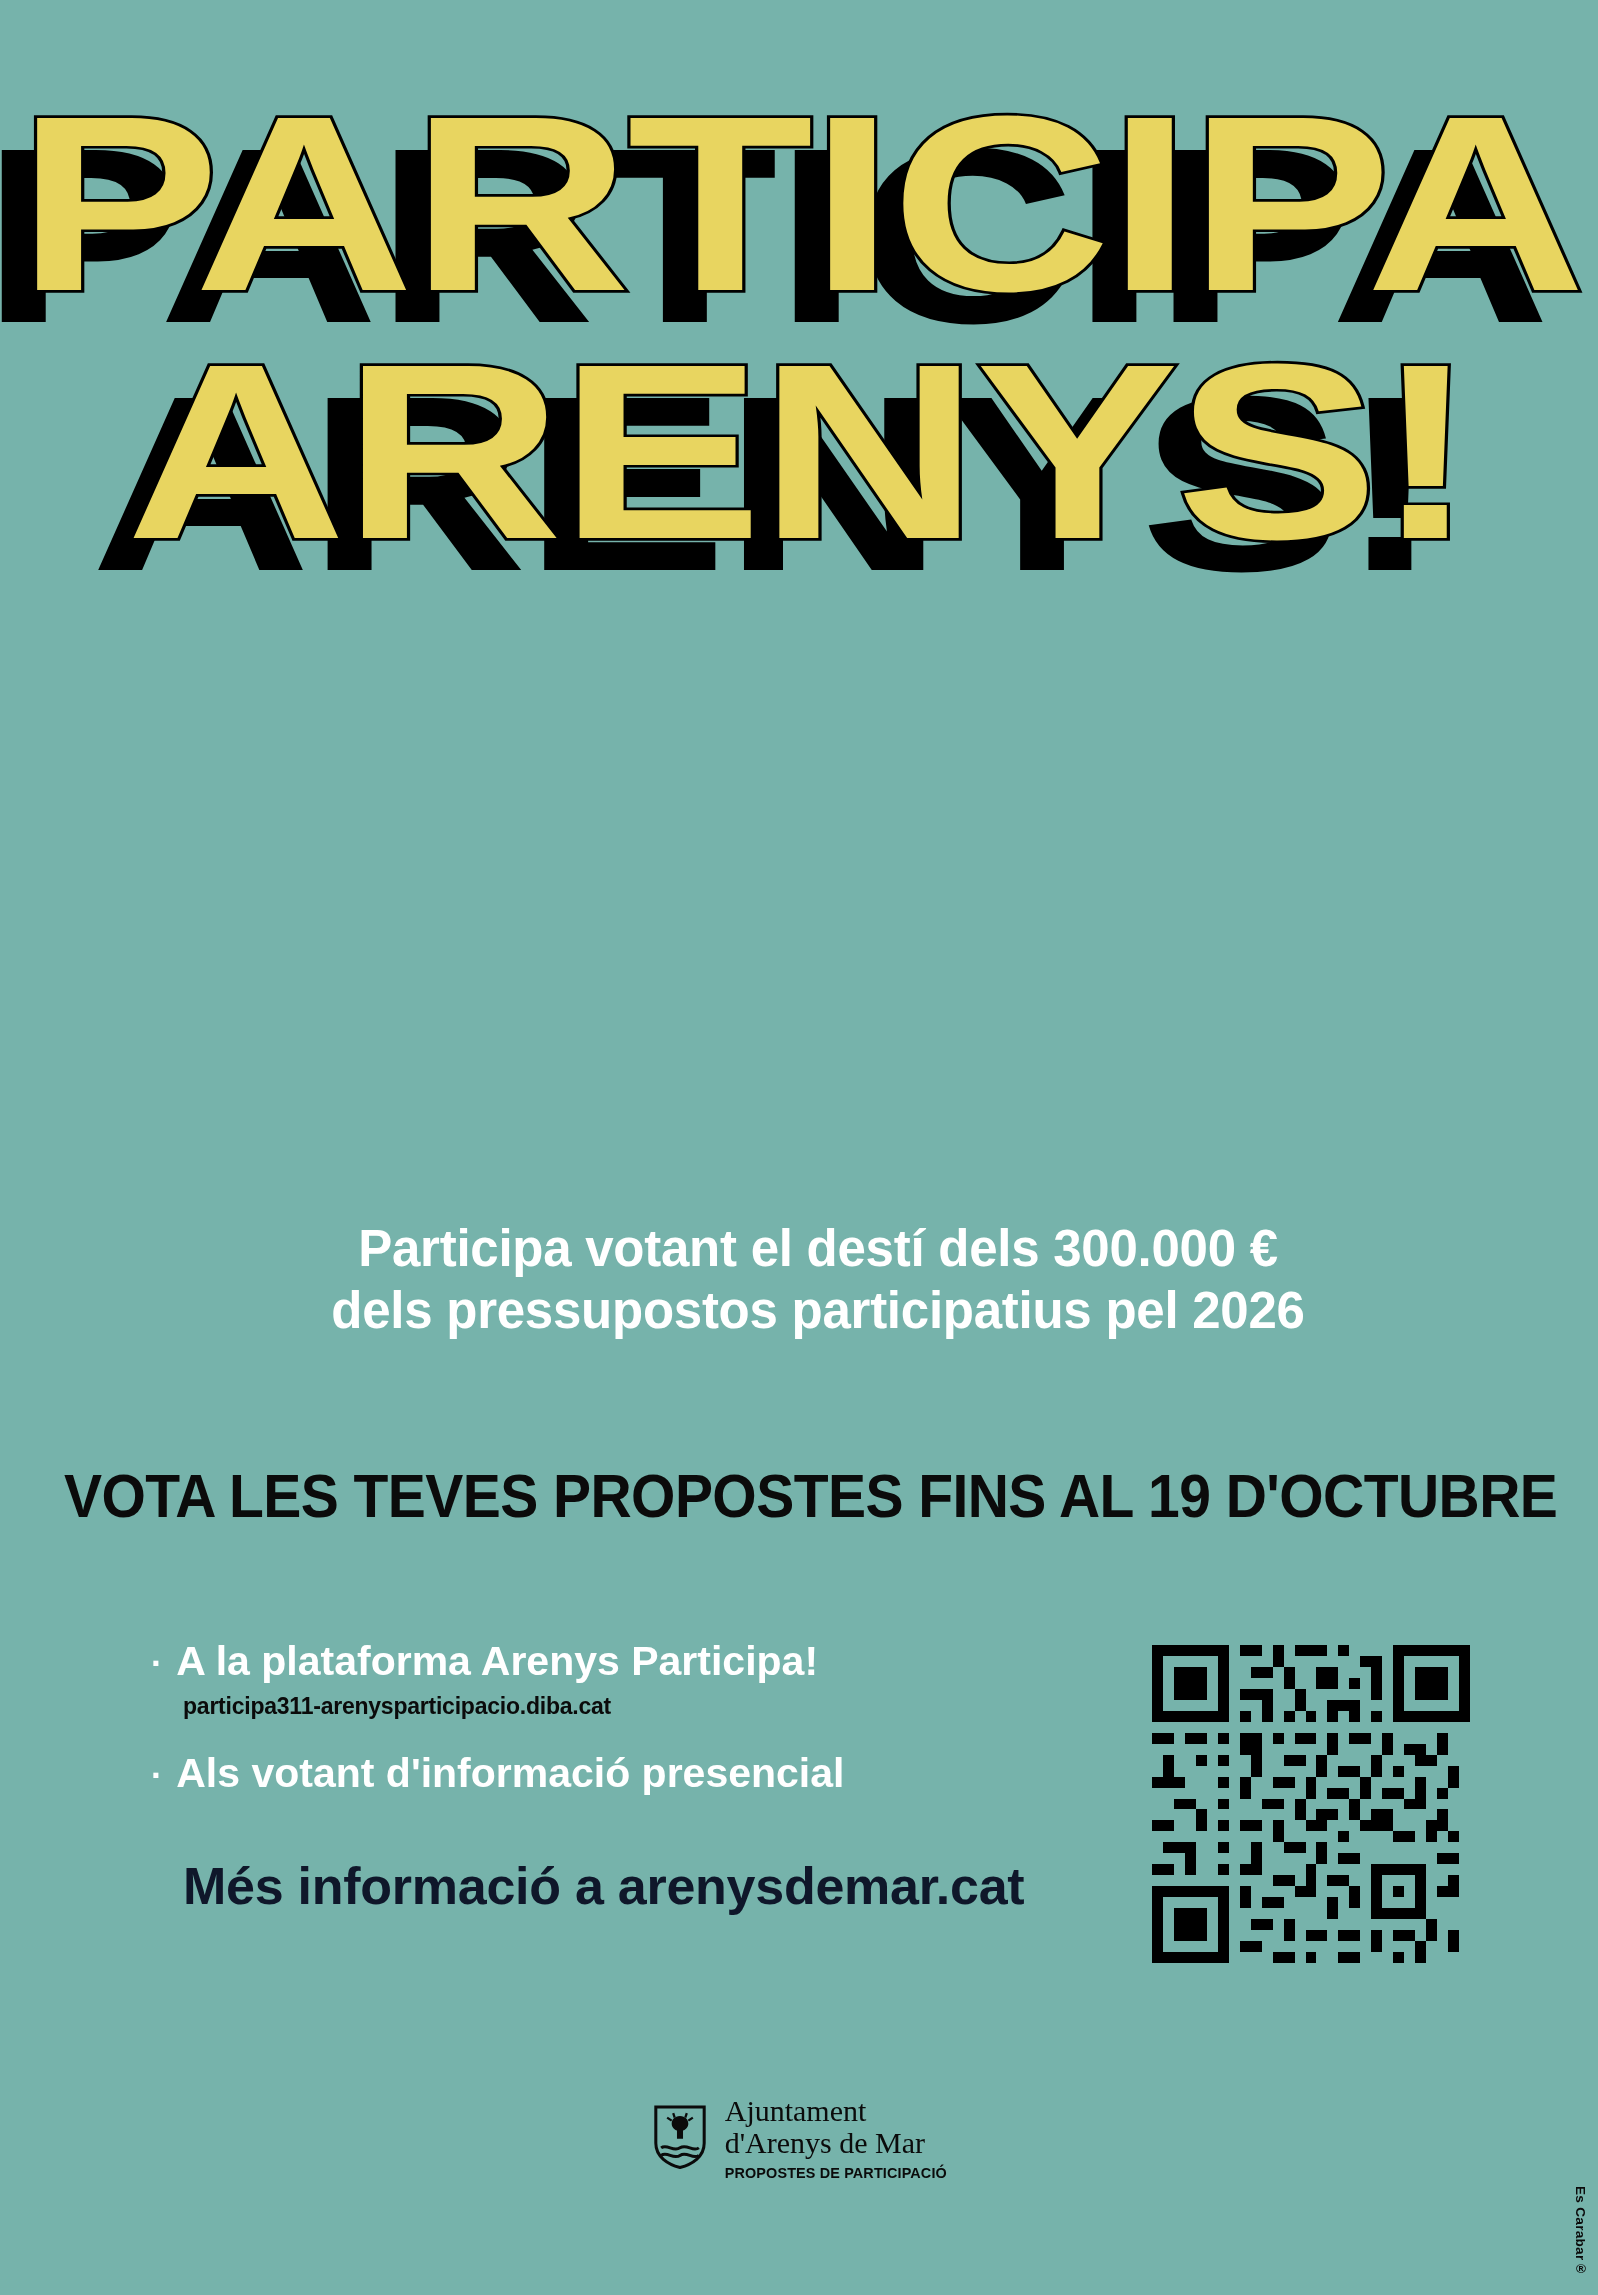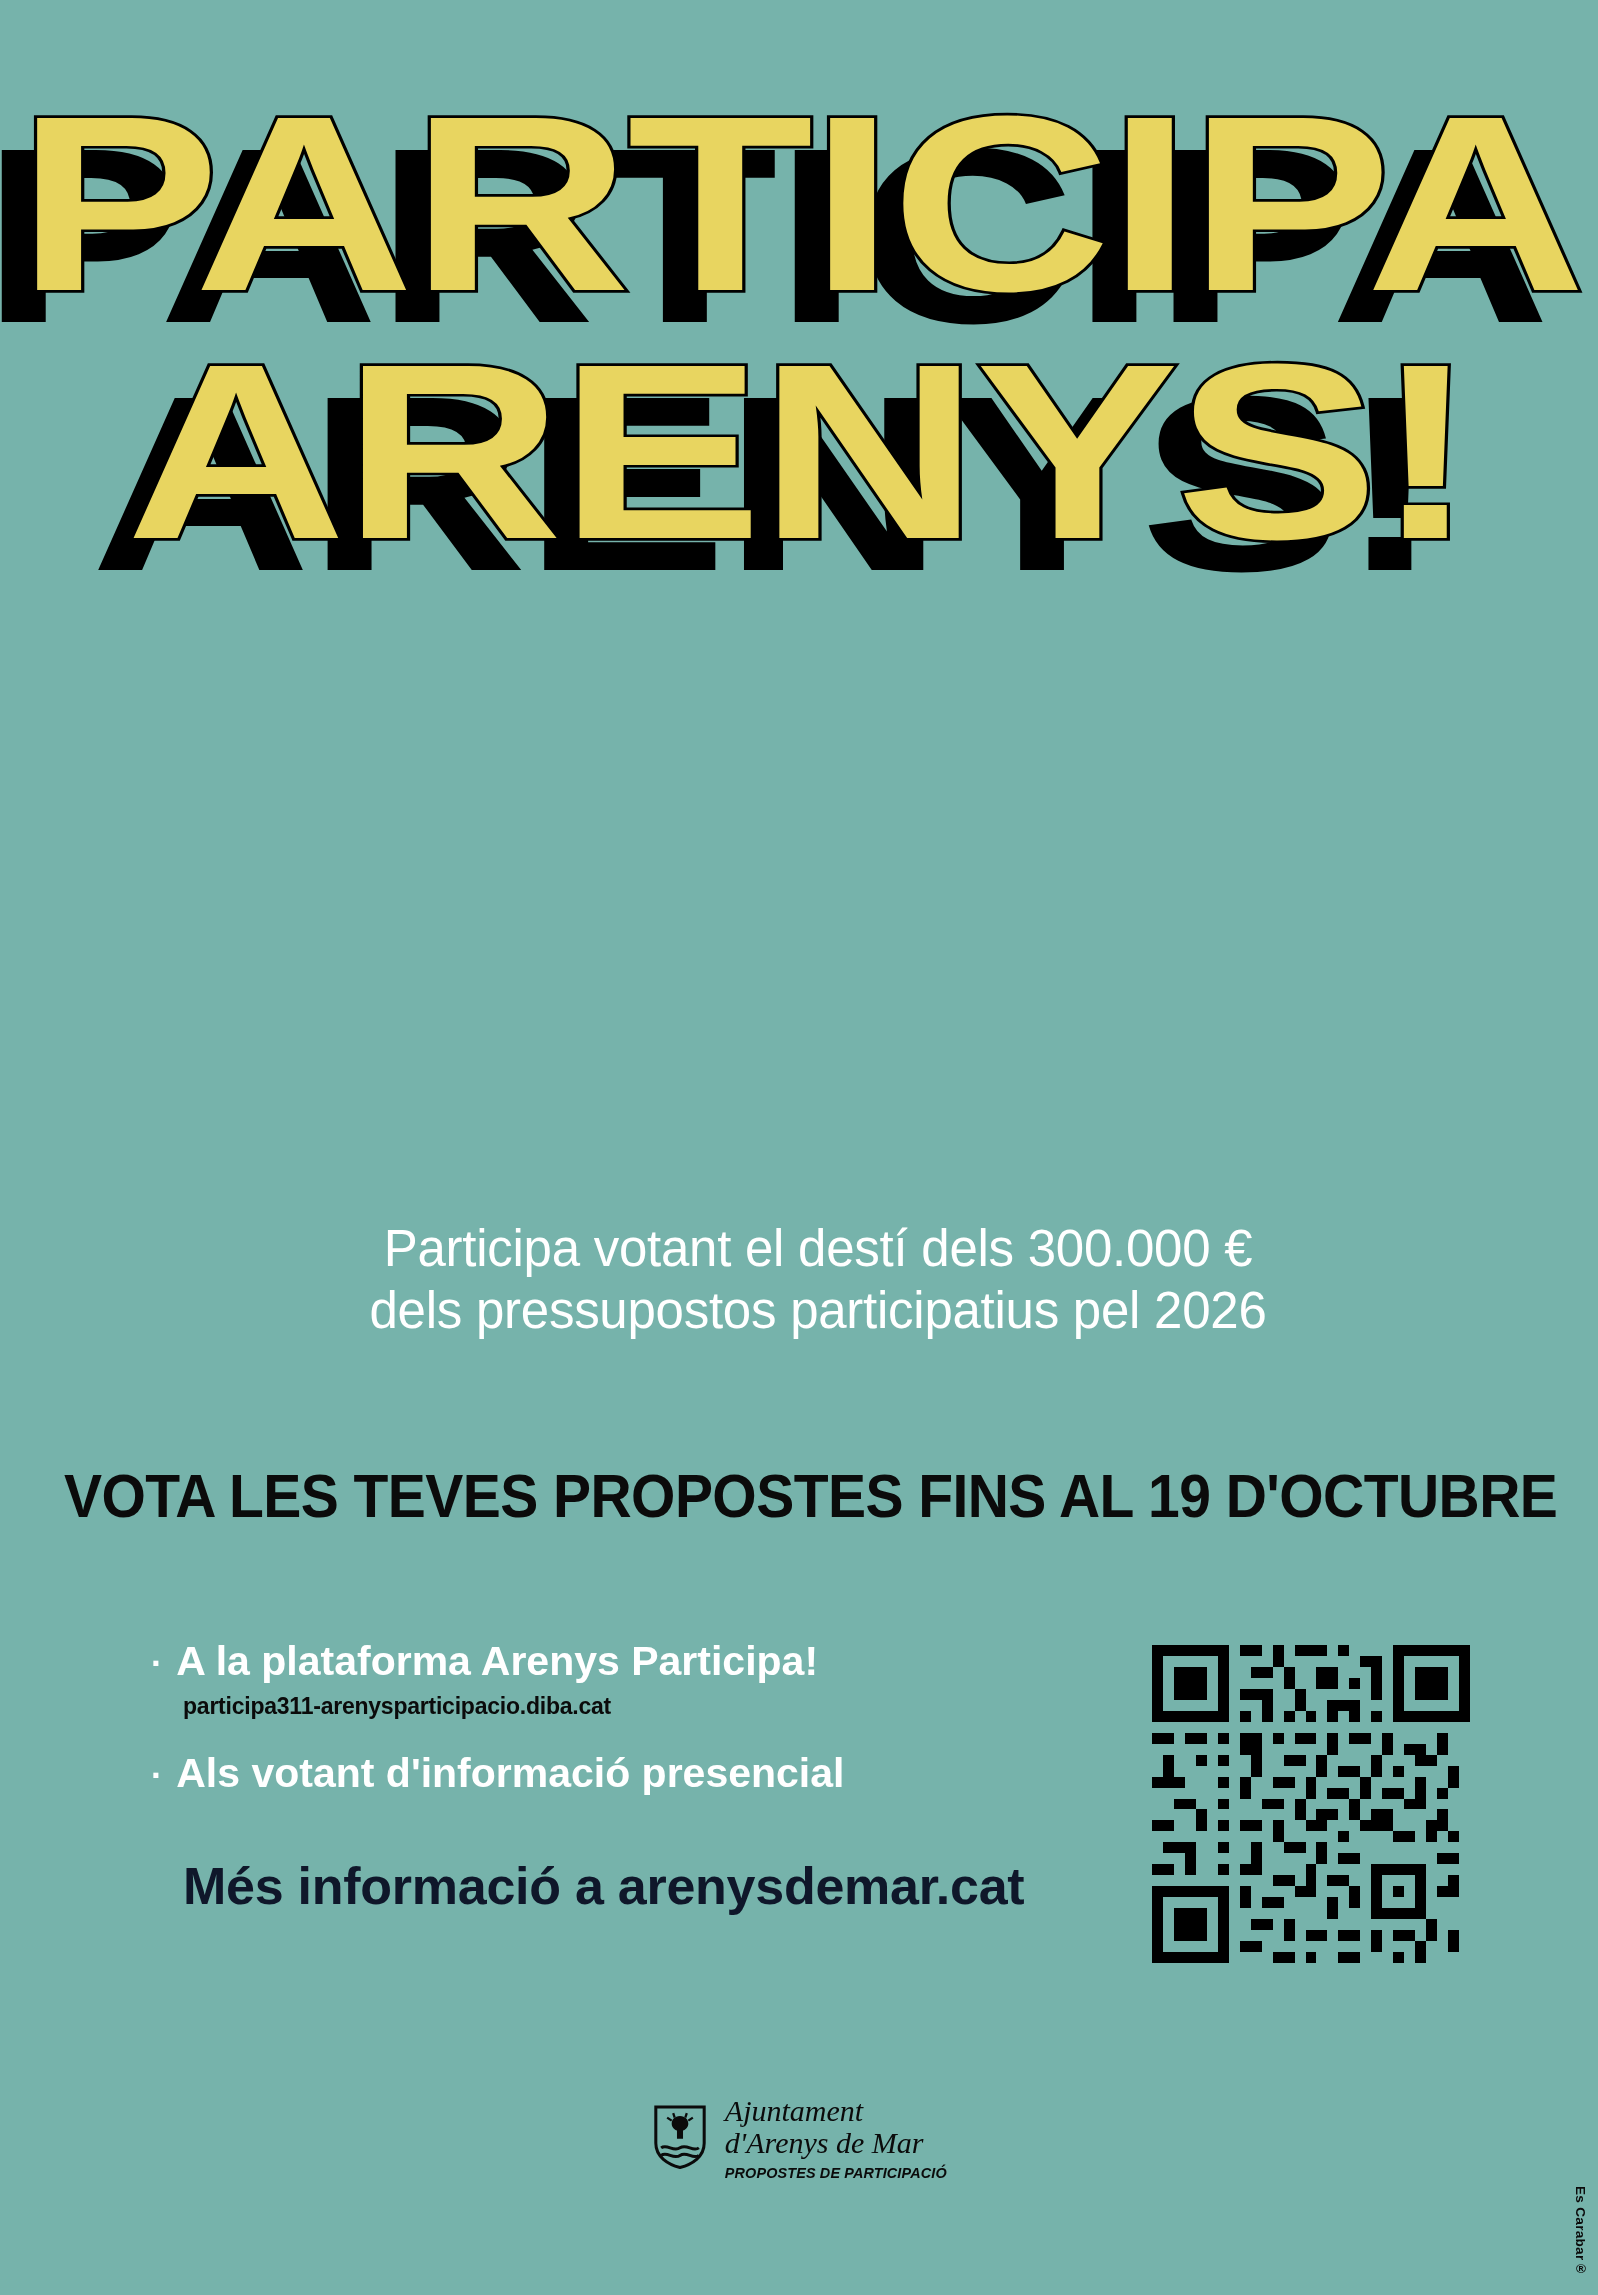--- a/index.html
+++ b/index.html
@@ -72,21 +72,21 @@
   }
 
   
   .sub {
     position: absolute;
     left: 0;
     right: 0;
     top: 1218px;
     text-align: center;
     color: #ffffff;
-    font-weight: normal;
+    font-weight: bold;
     font-size: 51px;
     line-height: 1.22;
     letter-spacing: -0.005em;
     padding-left: 37px;
   }
   .sub span { display: block; }
 
   
   .band {
     position: absolute;
@@ -160,21 +160,20 @@
   
   .footer {
     position: absolute;
     left: 0;
     right: 0;
     top: 2095px;
     display: flex;
     align-items: flex-start;
     justify-content: center;
     gap: 106px;
-    font-style: italic;
   }
   .logo {
     display: flex;
     align-items: center;
     gap: 16.6px;
     color: #0b0b0b;
   }
   .logo-mark { flex: 0 0 auto; }
   .logo-text .l1 {
     font-family: "Liberation Serif", serif;

